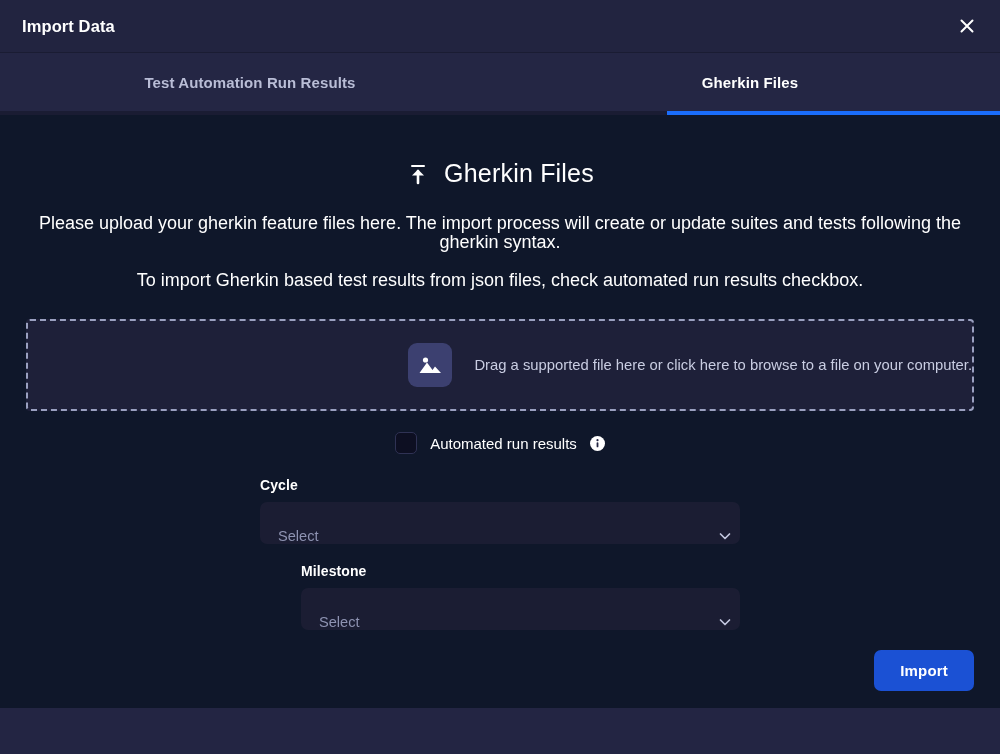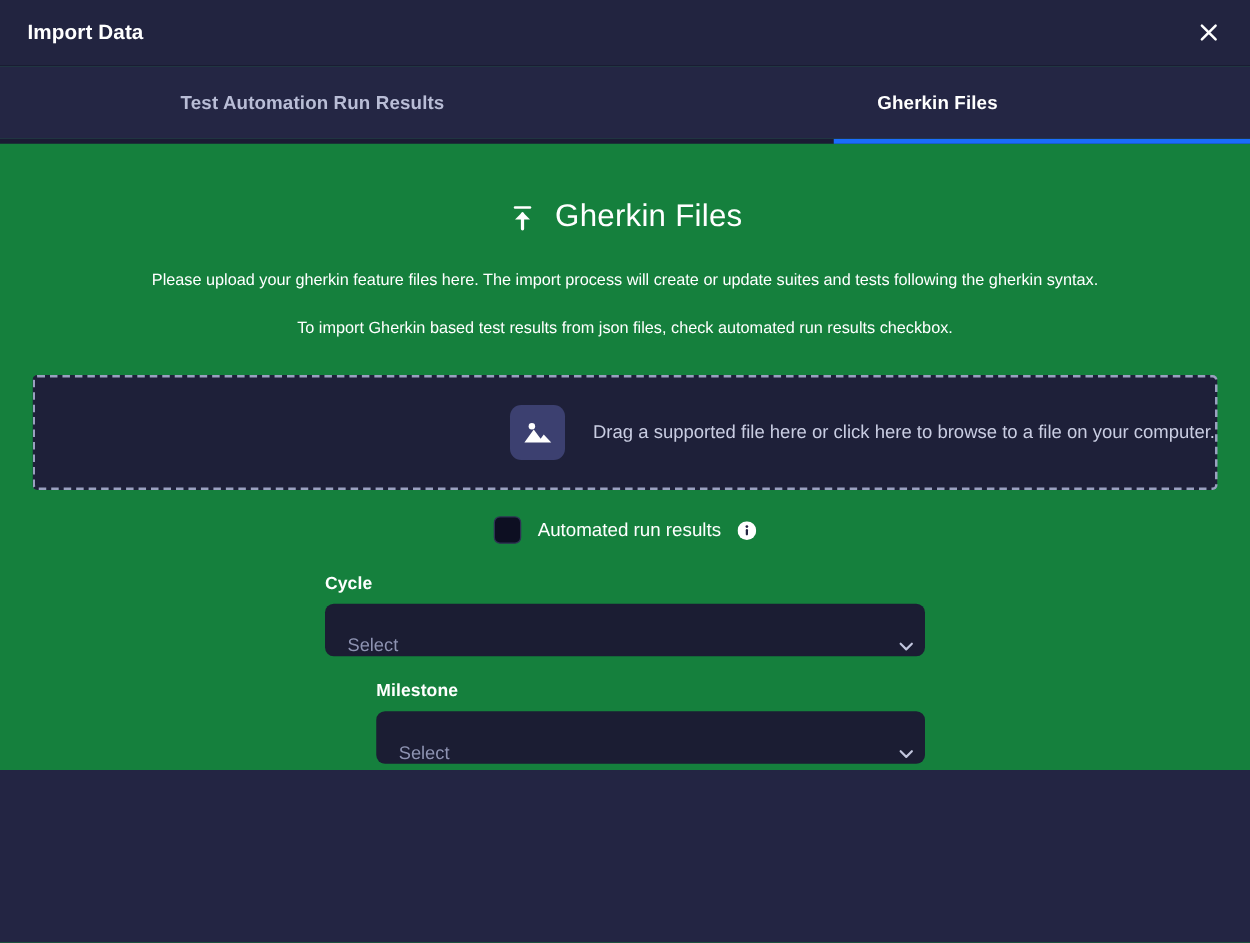--- a/index.html
+++ b/index.html
@@ -12,24 +12,24 @@
 
   body {
     background: #232543;
     font-family: "Liberation Sans", sans-serif;
     color: #ffffff;
     -webkit-font-smoothing: antialiased;
   }
 
   .dialog {
     width: 1000px;
-    height: 616px;
+    height: 708px;
     display: flex;
     flex-direction: column;
-    background: #15803d;
+    background: #0f172a;
     position: relative;
   }
 
   
   .dialog-header {
     height: 52px;
     background: #222440;
     display: flex;
     align-items: center;
     justify-content: space-between;
@@ -115,21 +115,21 @@
   .section-title {
     font-size: 25px;
     font-weight: 400;
     color: #ffffff;
     letter-spacing: 0.2px;
   }
 
   .description {
     margin-top: 26px;
     text-align: center;
-    font-size: 13px;
+    font-size: 18px;
     line-height: 19px;
     color: #ffffff;
   }
   .description p + p { margin-top: 19px; }
 
   
   .drop-zone {
     margin-top: 29px;
     height: 92px;
     background: #1e2039;
@@ -337,15 +337,18 @@
           <span class="chevron">
             <svg width="16" height="16" viewBox="0 0 16 16" aria-hidden="true">
               <path d="M3.5 6 L8 10.5 L12.5 6" stroke="#c2c6de" stroke-width="1.7" fill="none" stroke-linecap="round" stroke-linejoin="round"></path>
             </svg>
           </span>
         </div>
       </div>
 
     </div>
 
+    <div class="footer">
+      <button class="import-button">Import</button>
+    </div>
 
   </div>
 </div>
 
 </body></html>

